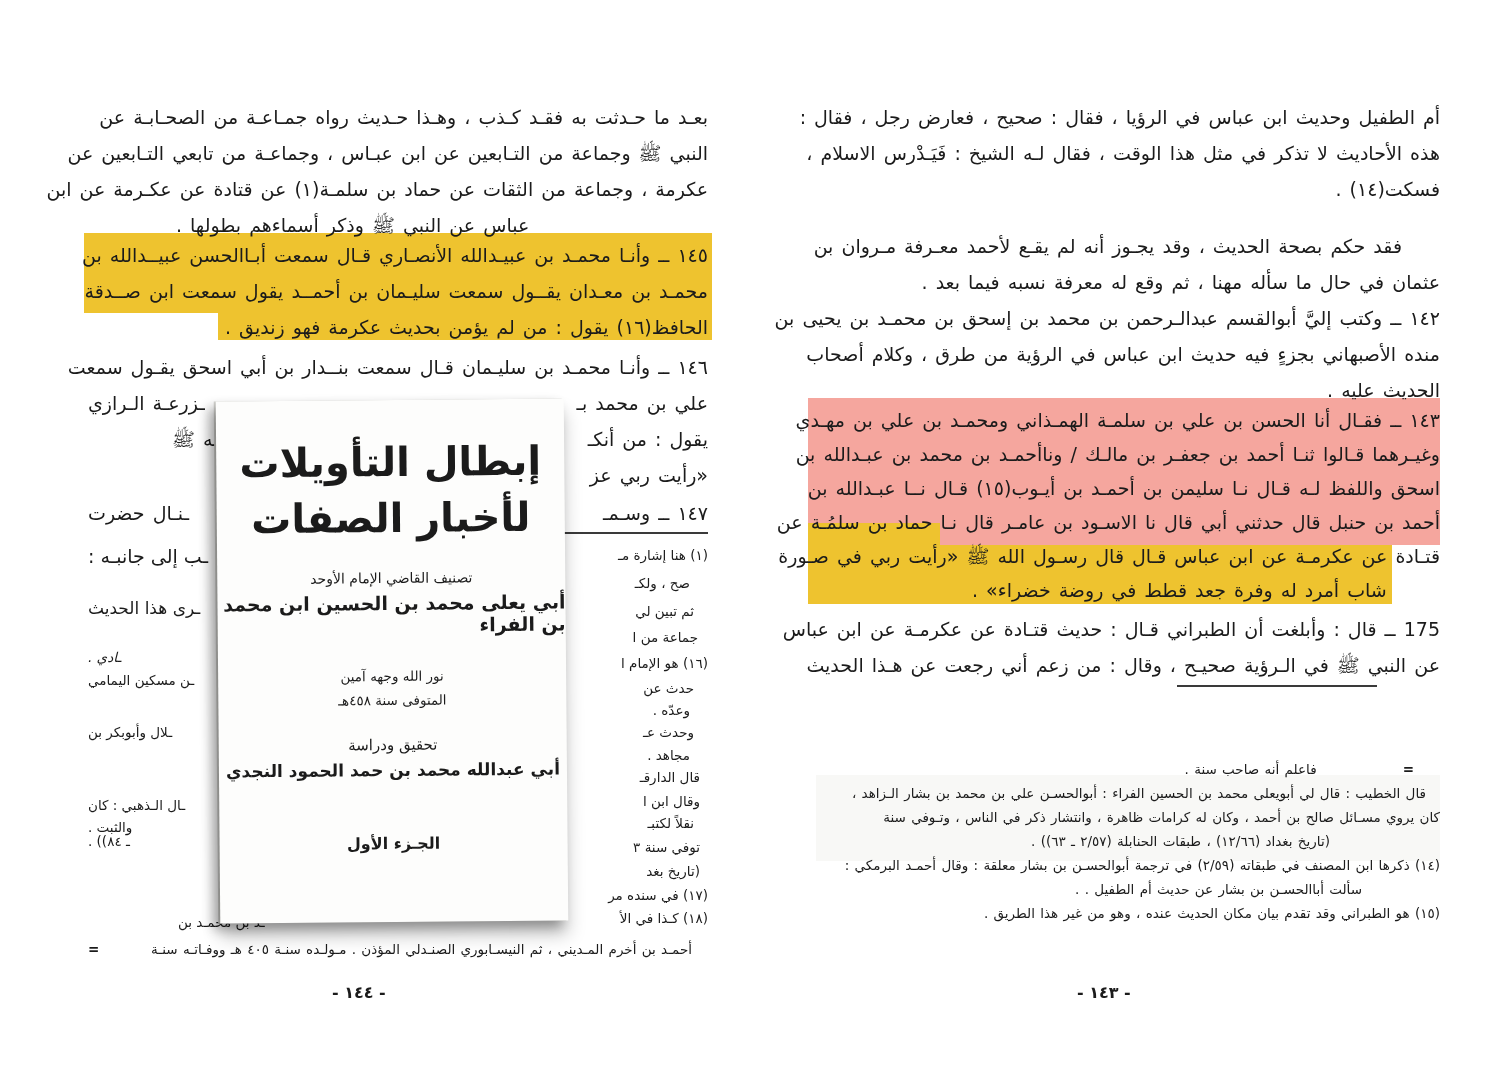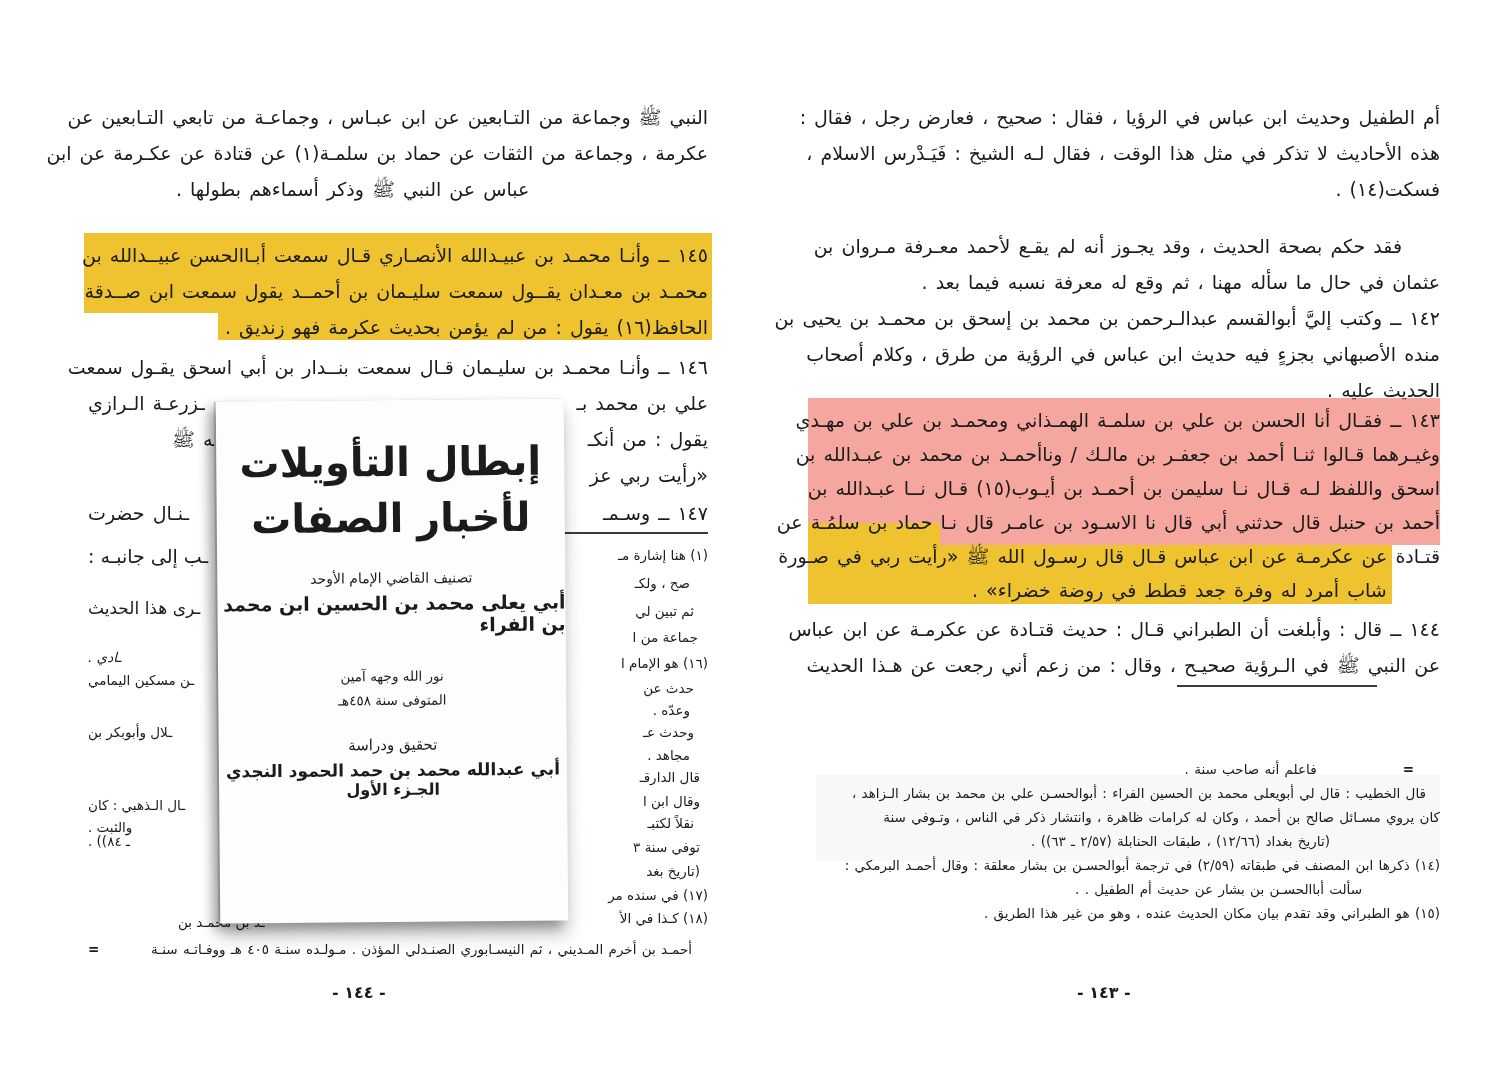--- a/index.html
+++ b/index.html
@@ -25,35 +25,36 @@
      background:#fdfdfc;transform:rotate(-0.5deg);
      box-shadow:-7px 6px 12px rgba(0,0,0,.30), 0 14px 18px rgba(0,0,0,.22), -2px 0 0 #d6d6d2;
      display:flex;flex-direction:column;align-items:center;padding-top:34px;box-sizing:border-box;}
   .bc-title{font-size:40px;line-height:56px;font-weight:bold;letter-spacing:1px;}
   .bc-byline{margin-top:24px;font-size:14px;}
   .bc-author{margin-top:6px;font-size:19px;font-weight:bold;}
   .bc-blessing{margin-top:32px;font-size:13.5px;}
   .bc-death{margin-top:8px;font-size:13.5px;}
   .bc-tahqiq{margin-top:28px;font-size:15px;}
   .bc-editor{margin-top:6px;font-size:17px;font-weight:bold;}
-  .bc-volume{font-size:16px;font-weight:bold;}
+  .bc-volume{margin-top:54px;font-size:16px;font-weight:bold;}
   .indent-left{text-align:left;}
   .fn-shade{position:absolute;background:#f3f3ef;opacity:.55;z-index:0;}
 </style>
 </head>
 <body>
 
 <div id="canvas">
 
   <div id="left-page" class="page">
 
     <div class="hl" style="left: -4px; right: -4px; top: 138px; height: 80px; background: rgb(238, 195, 47);"></div>
     <div class="hl" style="left: 130px; right: -4px; top: 218px; height: 27px; background: rgb(238, 195, 47);"></div>
 
     <div class="blk" style="top:4px;">
+      <div class="ln">بعـد ما حـدثت به فقـد كـذب ، وهـذا حـديث رواه جمـاعـة من الصحـابـة عن</div>
       <div class="ln">النبي ﷺ وجماعة من التـابعين عن ابن عبـاس ، وجماعـة من تابعي التـابعين عن</div>
       <div class="ln">عكرمة ، وجماعة من الثقات عن حماد بن سلمـة(١) عن قتادة عن عكـرمة عن ابن</div>
       <div class="ln indent-left" style="padding-left:88px;">عباس عن النبي ﷺ وذكر أسماءهم بطولها .</div>
     </div>
 
     <div class="blk" style="top:142px;">
       <div class="ln">١٤٥ ــ وأنـا محمـد بن عبيـدالله الأنصـاري قـال سمعت أبـاالحسن عبيــدالله بن</div>
       <div class="ln">محمـد بن معـدان يقــول سمعت سليـمان بن أحمــد يقول سمعت ابن صــدقة</div>
       <div class="ln">الحافظ(١٦) يقول : من لم يؤمن بحديث عكرمة فهو زنديق .</div>
     </div>
@@ -153,21 +154,21 @@
     <div class="blk" style="top:308px;">
       <div class="ln" style="height:34px;line-height:34px;">١٤٣ ــ فقـال أنا الحسن بن علي بن سلمـة الهمـذاني ومحمـد بن علي بن مهـدي</div>
       <div class="ln" style="height:34px;line-height:34px;">وغيـرهما قـالوا ثنـا أحمد بن جعفـر بن مالـك /  وناأحمـد بن محمد بن عبـدالله بن</div>
       <div class="ln" style="height:34px;line-height:34px;">اسحق واللفظ لـه قـال نـا سليمن بن أحمـد بن أيـوب(١٥) قـال نــا عبـدالله بن</div>
       <div class="ln" style="height:34px;line-height:34px;">أحمد بن حنبل قال حدثني أبي قال نا الاسـود بن عامـر قال نـا حماد بن سلمُـة عن</div>
       <div class="ln" style="height:34px;line-height:34px;">قتـادة عن عكرمـة عن ابن عباس قـال قال رسـول الله ﷺ «رأيت ربي في صـورة</div>
       <div class="ln indent-left" style="height:34px;line-height:34px;padding-left:150px;">شاب أمرد له وفرة جعد قطط في روضة خضراء» .</div>
     </div>
 
     <div class="blk" style="top:516px;">
-      <div class="ln">١٤٤ ــ قال : وأبلغت أن الطبراني قـال : حديث قتـادة عن عكرمـة عن ابن عباس</div>
+      <div class="ln">175 ــ قال : وأبلغت أن الطبراني قـال : حديث قتـادة عن عكرمـة عن ابن عباس</div>
       <div class="ln">عن النبي ﷺ في الـرؤية صحيـح ، وقال : من زعم أني رجعت عن هـذا الحديث</div>
     </div>
 
     <div class="divider" style="top:590px;left:355px;width:200px;"></div>
 
     <div class="blk" style="top:662px;">
       <div class="ln fn" style="display:flex;justify-content:flex-start;gap:86px;padding-right:26px;">
         <span style="font-weight:bold;">=</span>
         <span>فاعلم أنه صاحب سنة .</span>
       </div>

